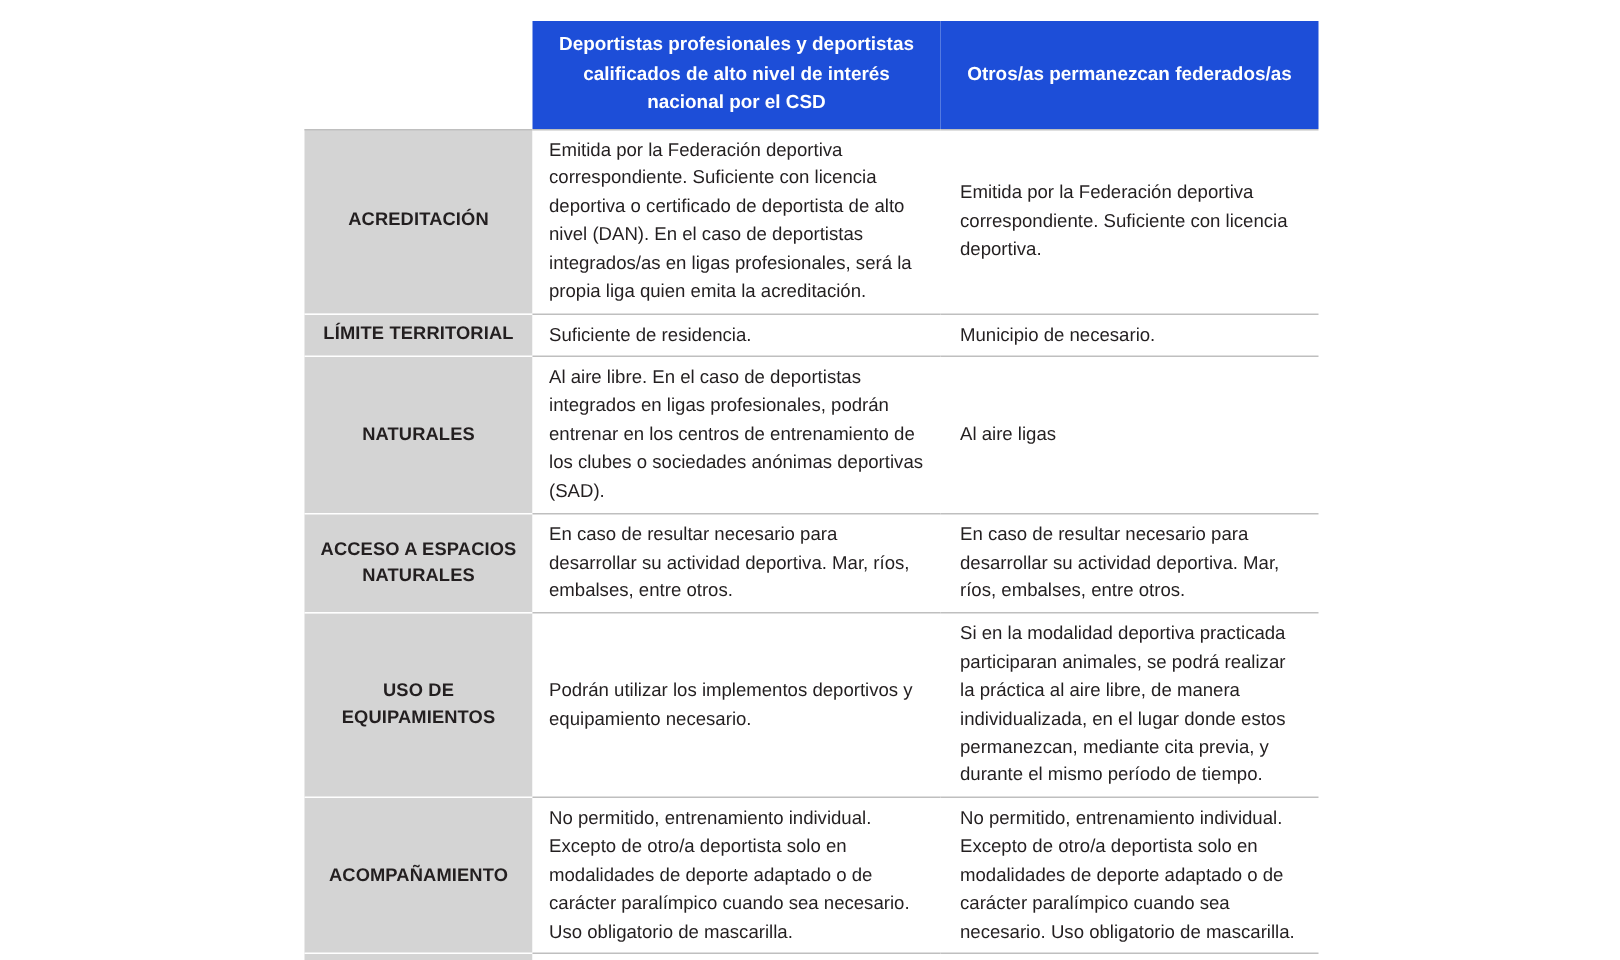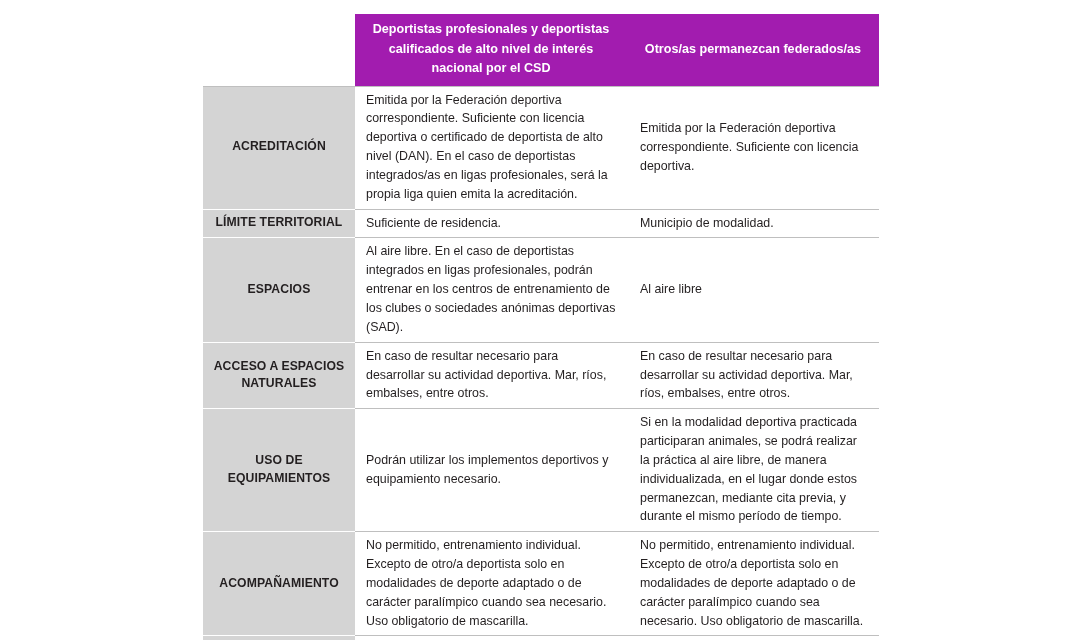--- a/index.html
+++ b/index.html
@@ -29,21 +29,21 @@
     table-layout: fixed;
     width: 676px;
   }
 
   table.matrix col.c-label { width: 152px; }
   table.matrix col.c-pro   { width: 272px; }
   table.matrix col.c-fed   { width: 252px; }
 
   
   thead th {
-    background: #a21caf;
+    background: #1d4ed8;
     color: #ffffff;
     font-size: 12.6px;
     font-weight: 600;
     line-height: 1.55;
     text-align: center;
     vertical-align: middle;
     padding: 6px 12px 7px 12px;
     border: 0;
   }
   thead th.blank {
@@ -102,26 +102,26 @@
     </thead>
     <tbody id="table-body">
         <tr>
           <td class="label">ACREDITACIÓN</td>
           <td class="cell-pro">Emitida por la Federación deportiva correspondiente. Suficiente con licencia deportiva o certificado de deportista de alto nivel (DAN). En el caso de deportistas integrados/as en ligas profesionales, será la propia liga quien emita la acreditación.</td>
           <td class="cell-fed">Emitida por la Federación deportiva correspondiente. Suficiente con licencia deportiva.</td>
         </tr>
         <tr>
           <td class="label">LÍMITE TERRITORIAL</td>
           <td class="cell-pro">Suficiente de residencia.</td>
-          <td class="cell-fed">Municipio de modalidad.</td>
+          <td class="cell-fed">Municipio de necesario.</td>
         </tr>
         <tr>
-          <td class="label">ESPACIOS</td>
+          <td class="label">NATURALES</td>
           <td class="cell-pro">Al aire libre. En el caso de deportistas integrados en ligas profesionales, podrán entrenar en los centros de entrenamiento de los clubes o sociedades anónimas deportivas (SAD).</td>
-          <td class="cell-fed">Al aire libre</td>
+          <td class="cell-fed">Al aire ligas</td>
         </tr>
         <tr>
           <td class="label">ACCESO A ESPACIOS NATURALES</td>
           <td class="cell-pro">En caso de resultar necesario para desarrollar su actividad deportiva. Mar, ríos, embalses, entre otros.</td>
           <td class="cell-fed">En caso de resultar necesario para desarrollar su actividad deportiva. Mar, ríos, embalses, entre otros.</td>
         </tr>
         <tr>
           <td class="label">USO DE EQUIPAMIENTOS</td>
           <td class="cell-pro">Podrán utilizar los implementos deportivos y equipamiento necesario.</td>
           <td class="cell-fed">Si en la modalidad deportiva practicada participaran animales, se podrá realizar la práctica al aire libre, de manera individualizada, en el lugar donde estos permanezcan, mediante cita previa, y durante el mismo período de tiempo.</td>

